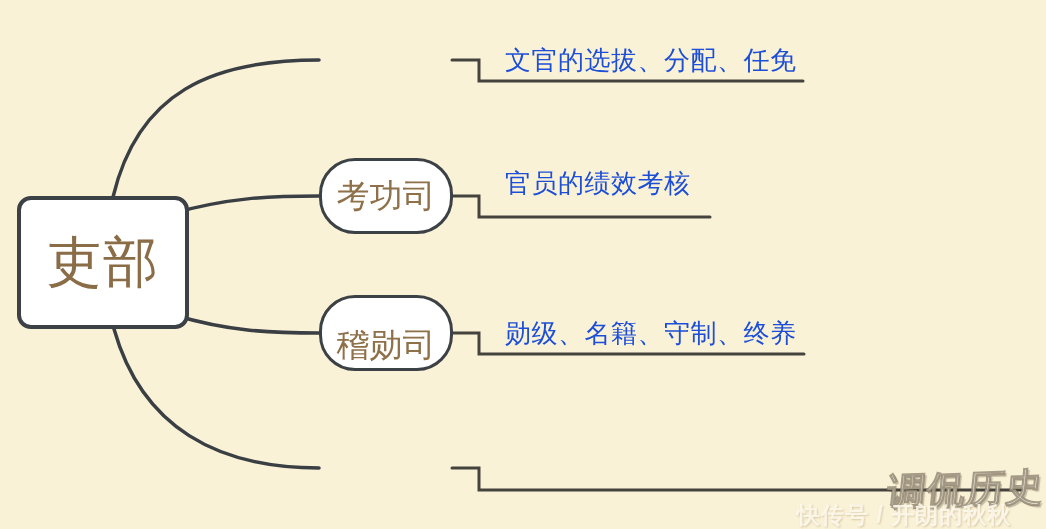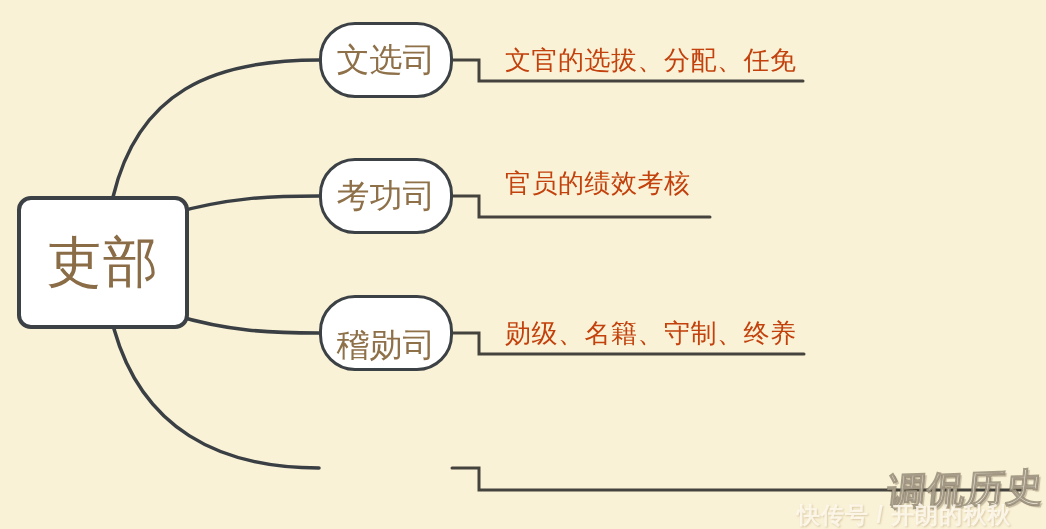--- a/index.html
+++ b/index.html
@@ -52,21 +52,21 @@
   }
   .pill-1 { top: 22px; }
   .pill-2 { top: 158px; }
   .pill-3 { top: 295px; align-items: flex-end; }
   .pill-4 { top: 430px; }
   .leaf-text {
     position: absolute;
     left: 505px;
     font-size: 26px;
     line-height: 30px;
-    color: #c2410c;
+    color: #1d4ed8;
     letter-spacing: 0.5px;
     white-space: nowrap;
   }
   .leaf-1 { top: 45px; }
   .leaf-2 { top: 168px; text-align: right; }
   .leaf-3 { top: 318px; }
   .leaf-4 { top: 454px; }
   .wm-brand {
     position: absolute;
     left: 888px; top: 464px;
@@ -109,23 +109,20 @@
       <path d="M 452 196 H 479 V 217 H 710"></path>
       <path d="M 452 333 H 479 V 354 H 804"></path>
       <path d="M 452 468 H 479 V 490 H 1023"></path>
     </g>
   </svg>
 
   <div class="node root-node">
     <span class="label">吏部</span>
   </div>
 
-  <div class="node pill pill-1">
-    <span class="label">文选司</span>
-  </div>
   <div class="node pill pill-2">
     <span class="label">考功司</span>
   </div>
   <div class="node pill pill-3">
     <span class="label">稽勋司</span>
   </div>
 
   <div class="leaf-text leaf-1">文官的选拔、分配、任免</div>
   <div class="leaf-text leaf-2">官员的绩效考核</div>
   <div class="leaf-text leaf-3">勋级、名籍、守制、终养</div>

